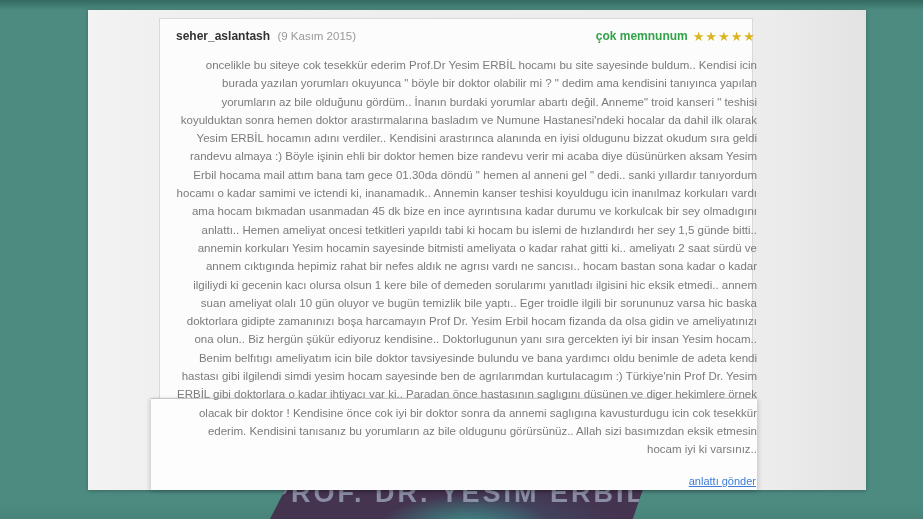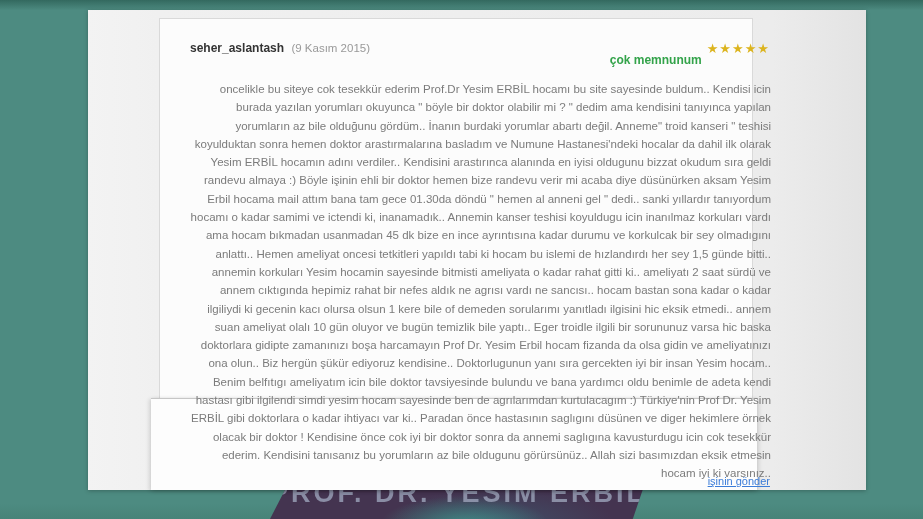--- a/index.html
+++ b/index.html
@@ -29,33 +29,33 @@
   .caption-overlay {
     position:absolute; left:63px; top:388px; width:606px; height:92px;
     background:#fdfdfd;
     border-top:1px solid #c6c6c6;
     box-shadow:-2px 1px 4px rgba(0,0,0,0.12), 2px 1px 4px rgba(0,0,0,0.12);
     z-index:2;
   }
 
   
   .card-content {
-    position:absolute; left:84px; top:8px; width:614px; height:472px;
+    position:absolute; left:70px; top:8px; width:614px; height:472px;
     z-index:3;
   }
 
   .card-header {
     display:flex; justify-content:space-between; align-items:center;
     padding:11px 16px 4px 18px;
   }
   .user-line { font-size:12px; color:#444; }
   .username { font-weight:bold; color:#333; }
   .review-date { color:#999; font-weight:normal; margin-left:4px; font-size:11.5px; }
   .rating { display:flex; align-items:center; gap:5px; }
-  .rating-label { color:#33a34a; font-weight:bold; font-size:12px;margin-top:24px; }
+  .rating-label { color:#33a34a; font-weight:bold; font-size:12px; }
   .stars { color:#dcb41e; font-size:13px; letter-spacing:1px; line-height:1; }
 
   .review-text {
     padding:9px 15px 0 18px;
     font-size:11.5px; line-height:18.3px; color:#7b7b7b;
     text-align:right;
   }
 
   .submit-link {
     position:absolute; right:16px; bottom:3px;
@@ -100,16 +100,16 @@
         <span class="review-date">(9 Kasım 2015)</span>
       </div>
       <div class="rating">
         <span class="rating-label">çok memnunum</span>
         <span class="stars">★★★★★</span>
       </div>
     </div>
 
     <div class="review-text">oncelikle bu siteye cok tesekkür ederim  Prof.Dr Yesim ERBİL hocamı bu site sayesinde buldum.. Kendisi icin burada yazılan yorumları okuyunca " böyle bir doktor olabilir mi ? " dedim ama kendisini tanıyınca yapılan yorumların az bile olduğunu gördüm.. İnanın burdaki yorumlar abartı değil. Anneme" troid kanseri " teshisi koyulduktan sonra hemen doktor arastırmalarına basladım ve Numune Hastanesi'ndeki hocalar da dahil ilk olarak Yesim ERBİL hocamın adını verdiler.. Kendisini arastırınca alanında en iyisi oldugunu bizzat okudum sıra geldi randevu almaya :) Böyle işinin ehli bir doktor hemen bize randevu verir mi acaba diye düsünürken aksam Yesim Erbil hocama mail attım bana tam gece 01.30da döndü " hemen al anneni gel " dedi.. sanki yıllardır tanıyordum hocamı o kadar samimi ve ictendi ki, inanamadık.. Annemin kanser teshisi koyuldugu icin inanılmaz korkuları vardı ama hocam bıkmadan usanmadan 45 dk bize en ince ayrıntısına kadar durumu ve korkulcak bir sey olmadıgını anlattı.. Hemen ameliyat oncesi tetkitleri yapıldı tabi ki hocam bu islemi de hızlandırdı her sey 1,5 günde bitti.. annemin korkuları Yesim hocamin sayesinde bitmisti ameliyata o kadar rahat gitti ki.. ameliyatı 2 saat sürdü ve annem cıktıgında hepimiz rahat bir nefes aldık ne agrısı vardı ne sancısı.. hocam bastan sona kadar o kadar ilgiliydi ki gecenin kacı olursa olsun 1 kere bile of demeden sorularımı yanıtladı ilgisini hic eksik etmedi.. annem suan ameliyat olalı 10 gün oluyor ve bugün temizlik bile yaptı.. Eger troidle ilgili bir sorununuz varsa hic baska doktorlara gidipte zamanınızı boşa harcamayın Prof Dr. Yesim Erbil hocam fizanda da olsa gidin ve ameliyatınızı ona olun.. Biz hergün şükür ediyoruz kendisine.. Doktorlugunun yanı sıra gercekten iyi bir insan Yesim hocam.. Benim belfıtıgı ameliyatım icin bile doktor tavsiyesinde bulundu ve bana yardımcı oldu benimle de adeta kendi hastası gibi ilgilendi simdi yesim hocam sayesinde ben de agrılarımdan kurtulacagım :) Türkiye'nin Prof Dr. Yesim ERBİL gibi doktorlara o kadar ihtiyacı var ki.. Paradan önce hastasının saglıgını düsünen ve diger hekimlere örnek olacak bir doktor ! Kendisine önce cok iyi bir doktor sonra da annemi saglıgına kavusturdugu icin cok tesekkür ederim. Kendisini tanısanız bu yorumların az bile oldugunu görürsünüz.. Allah sizi basımızdan eksik etmesin hocam iyi ki varsınız..</div>
 
-    <a class="submit-link">işinin gönder</a>
+    <a class="submit-link">anlattı gönder</a>
 
   </div>
 </div>
 
 </body></html>

